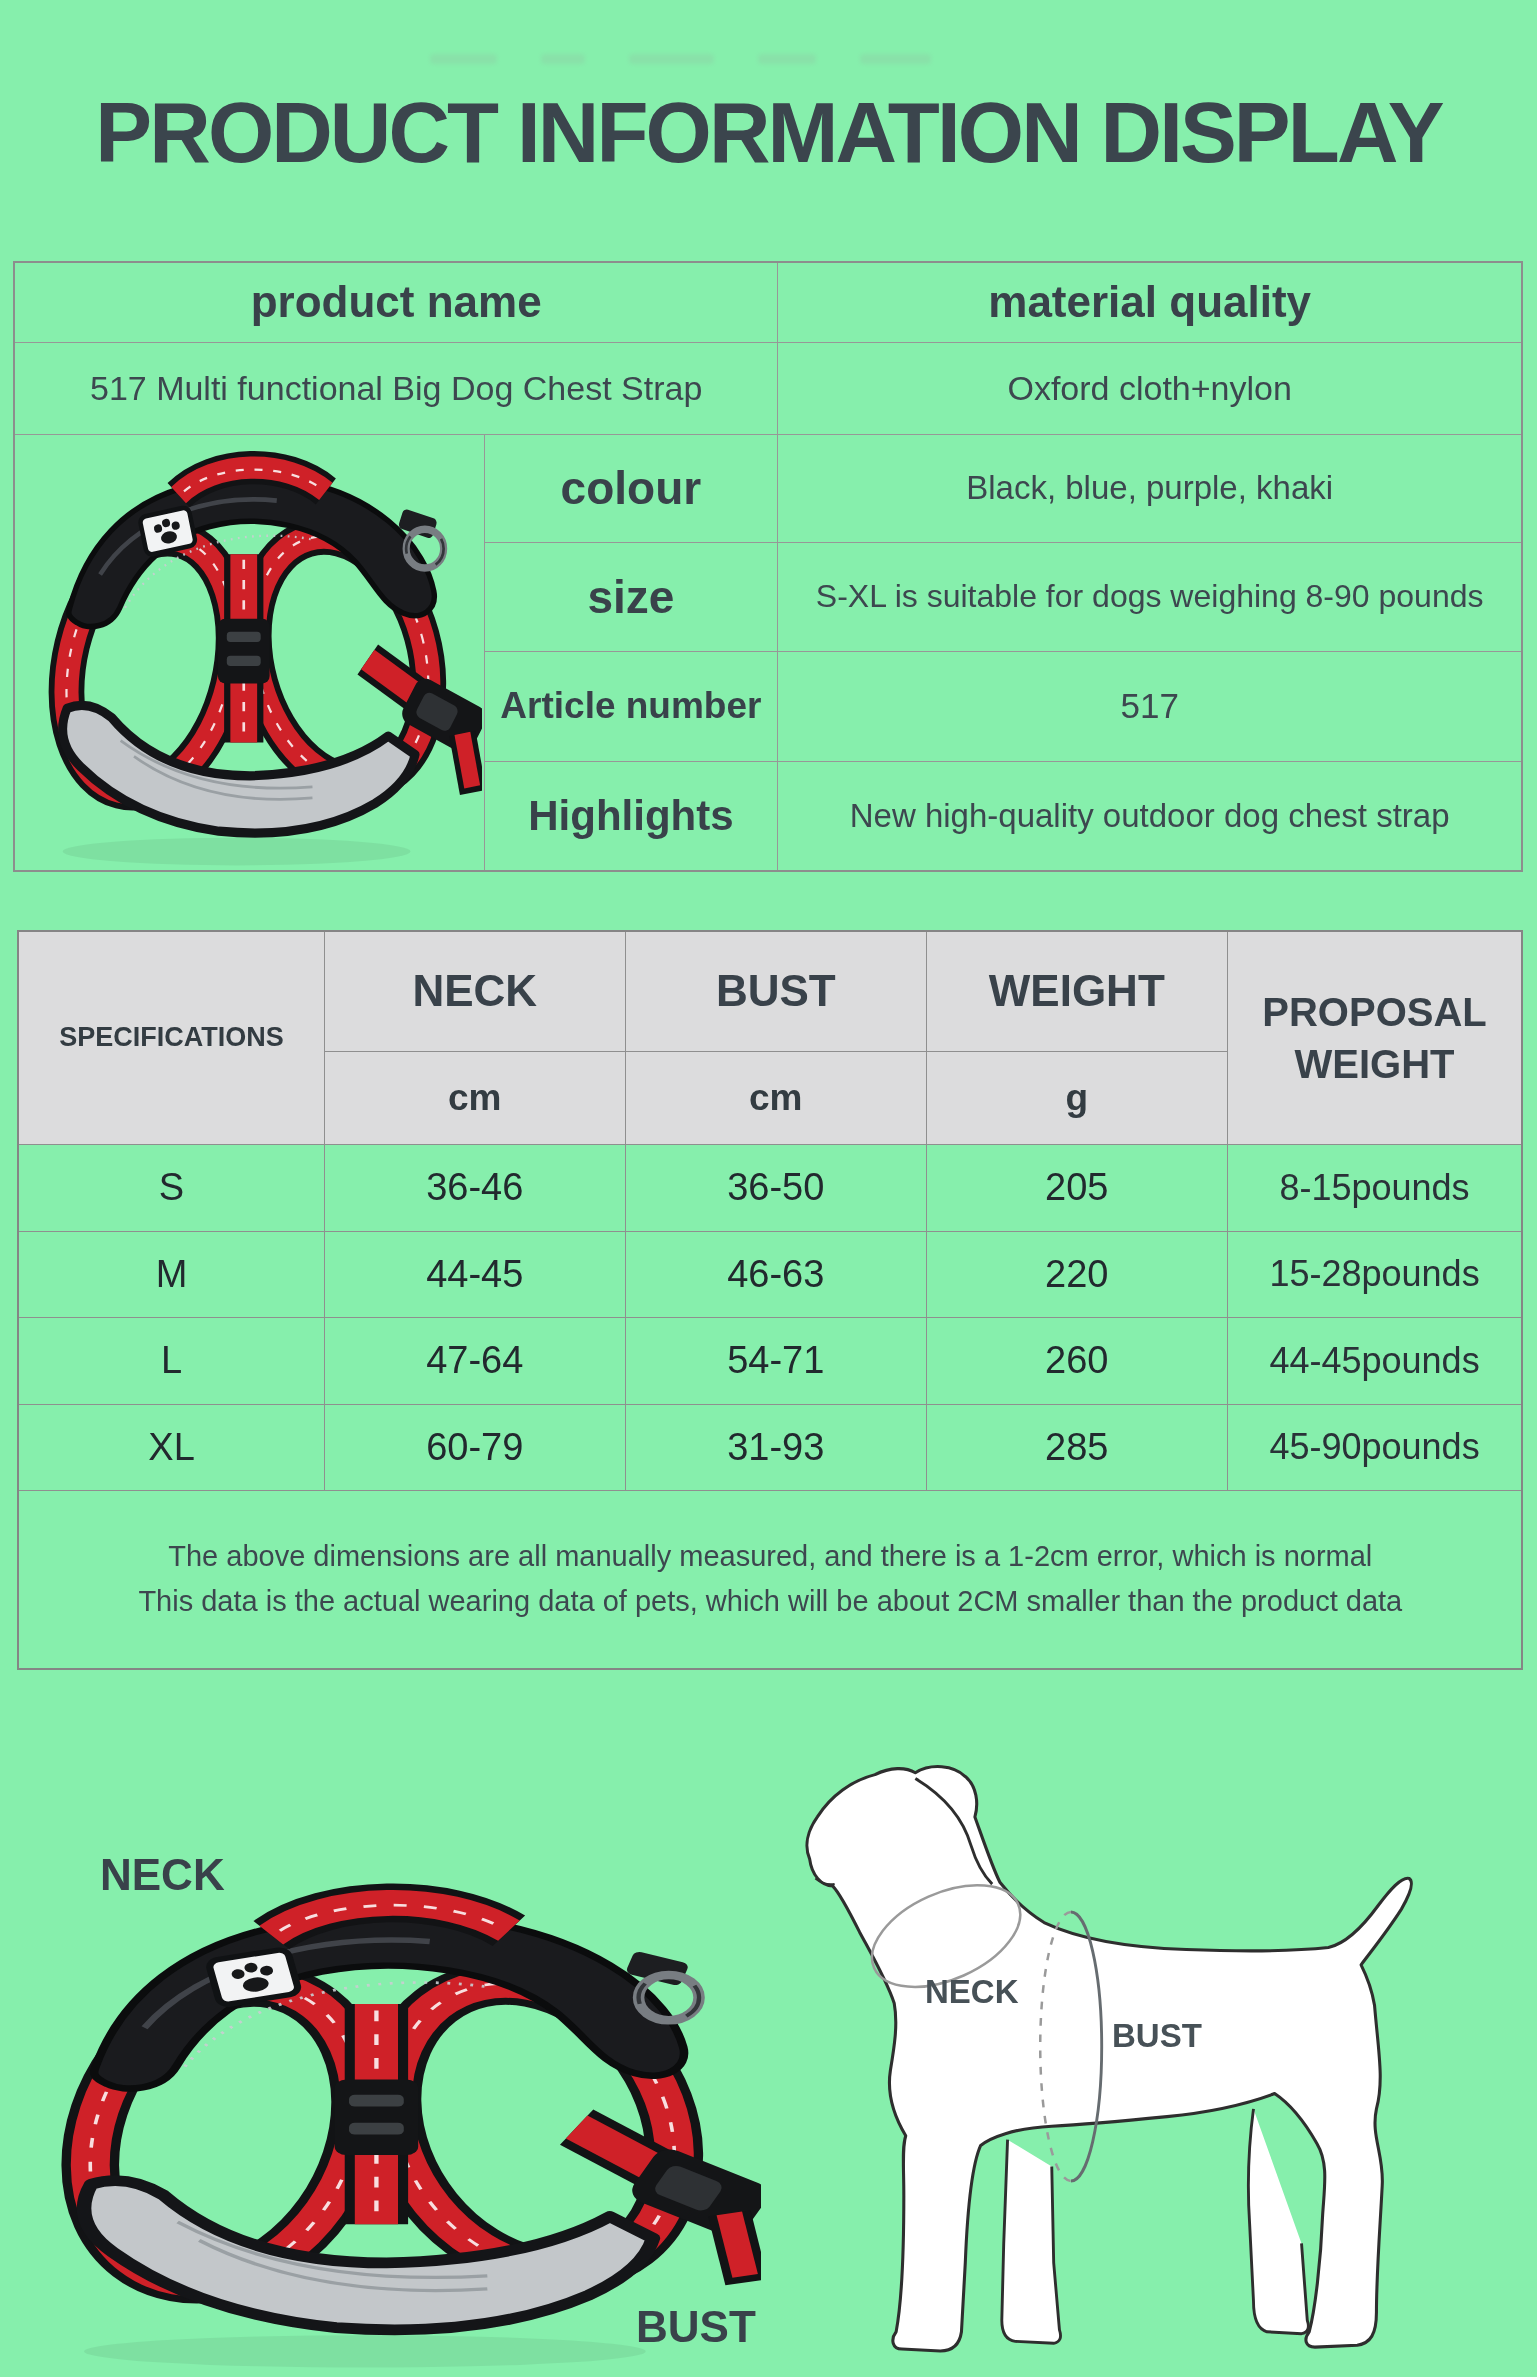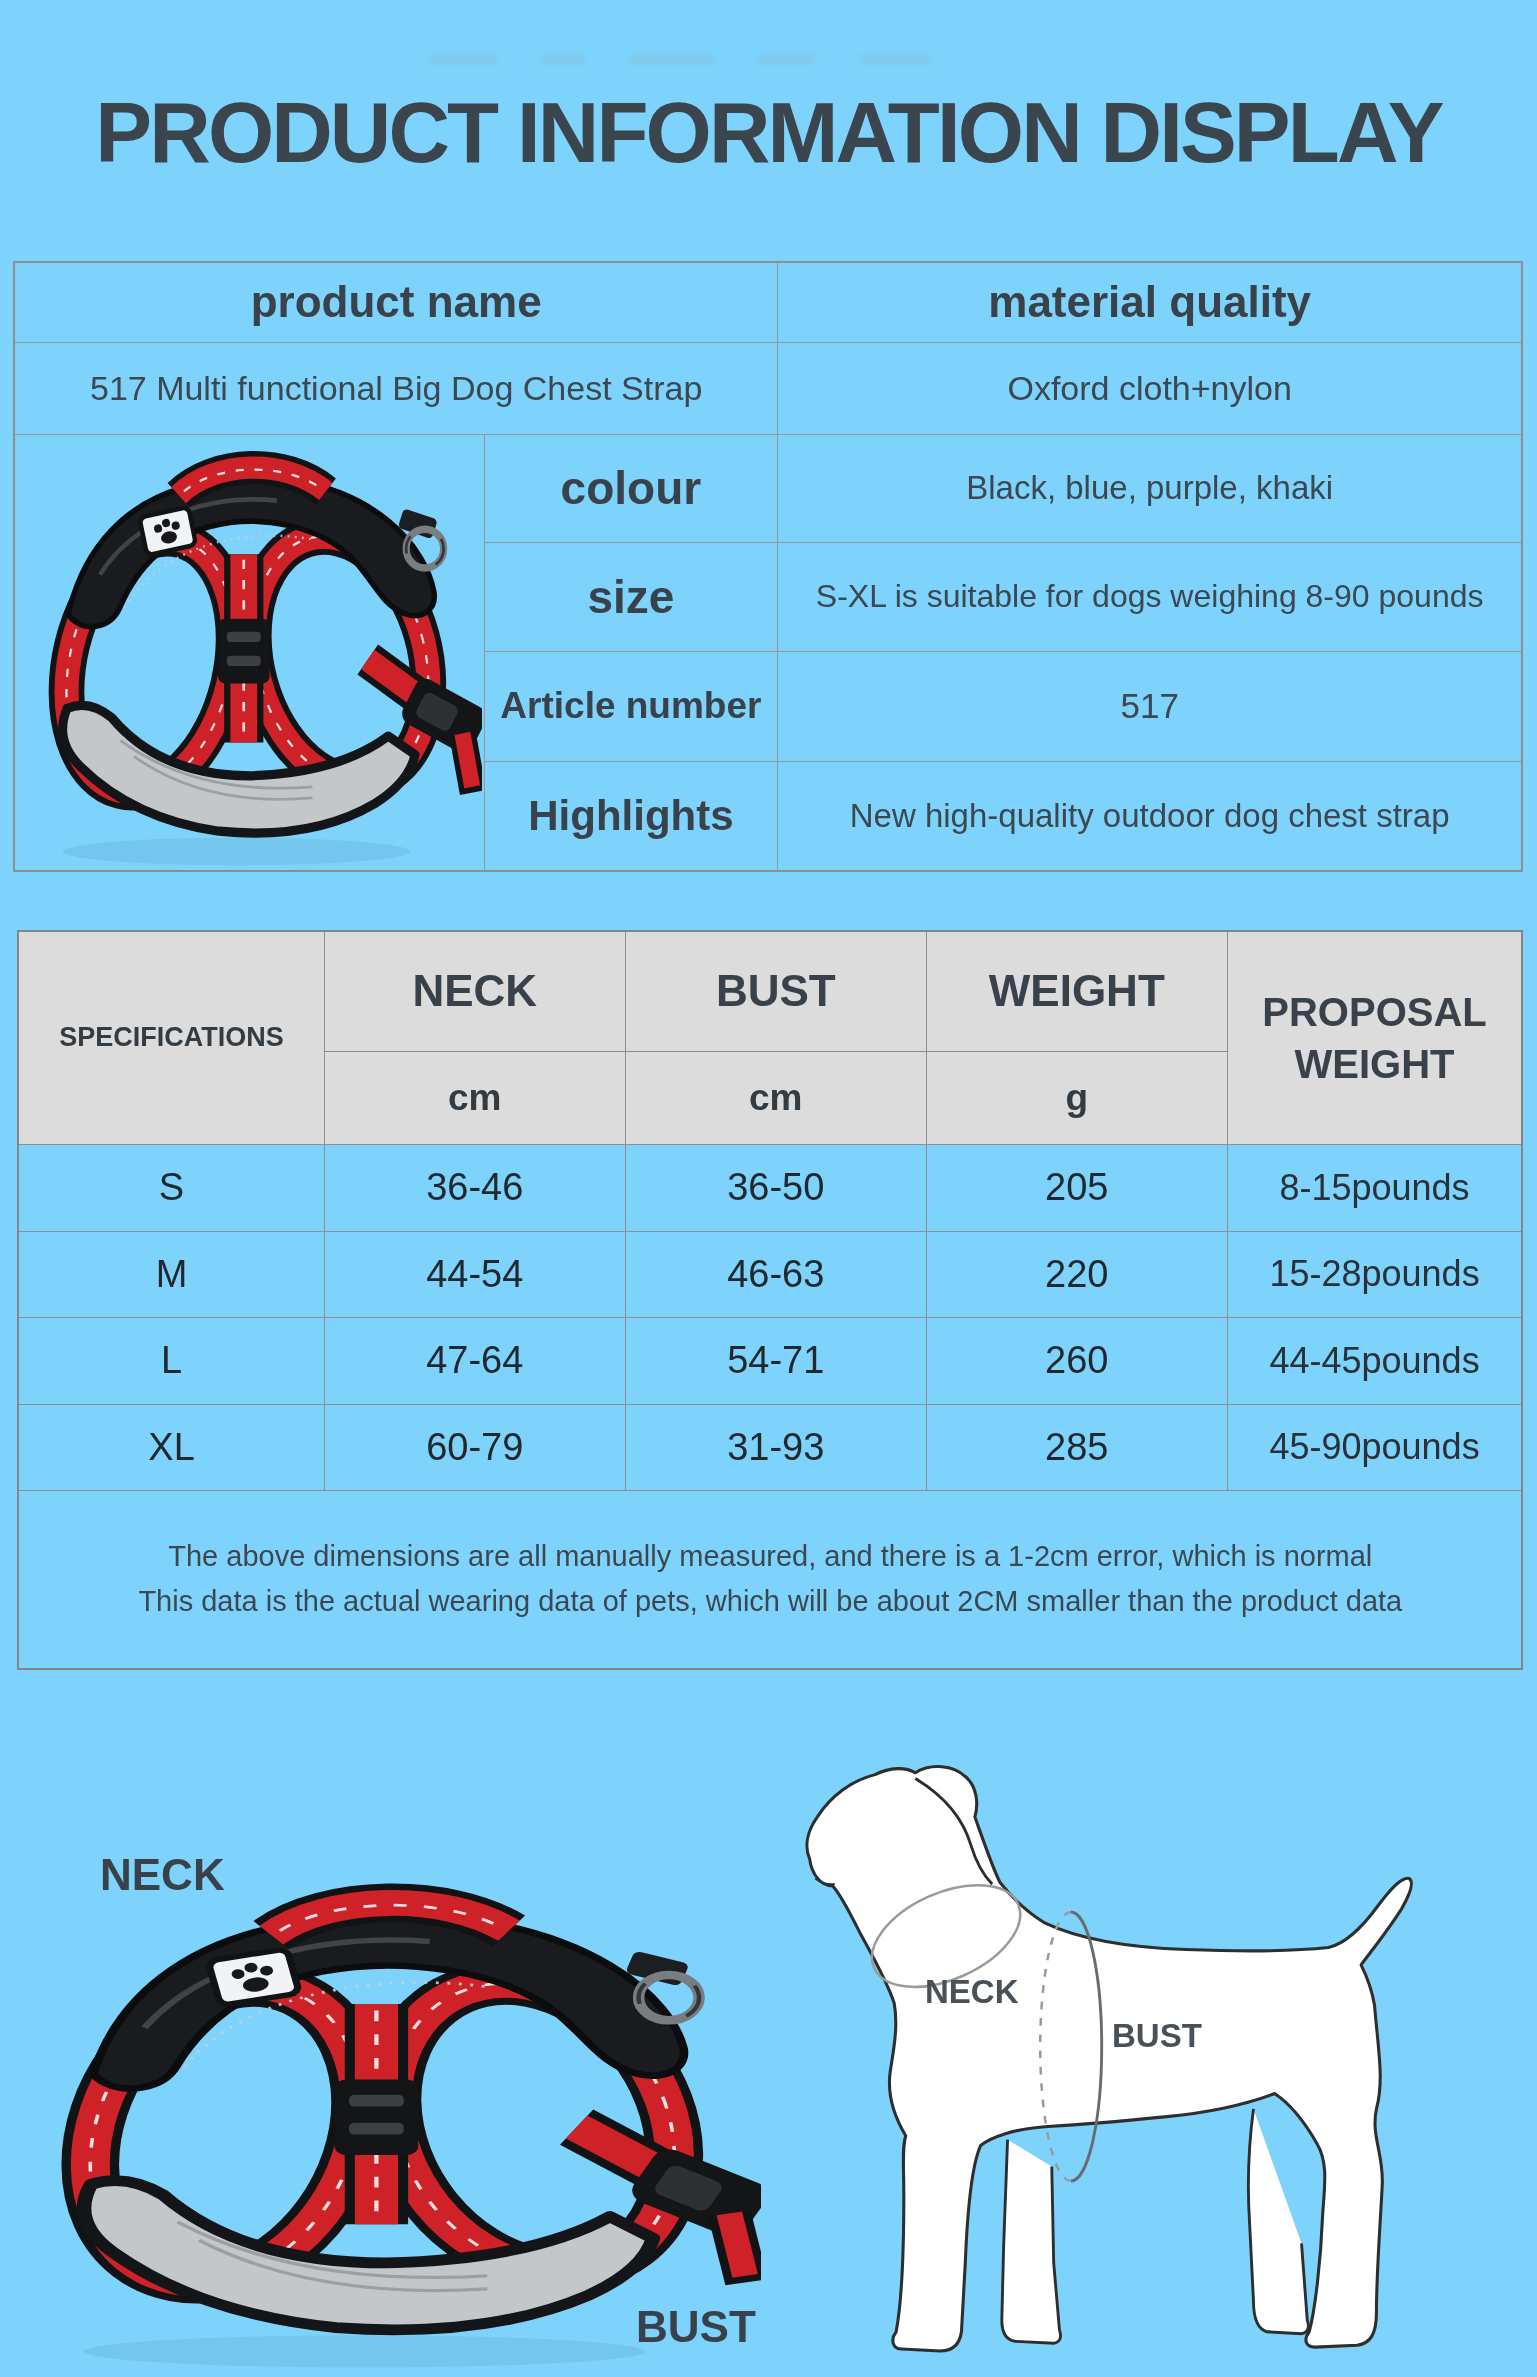--- a/index.html
+++ b/index.html
@@ -1,17 +1,17 @@
 <!DOCTYPE html>
 <html><head>
 <meta charset="utf-8">
 <style>
   html,body{margin:0;padding:0;background:#ffffff;}
   .page{
-    position:relative;width:1537px;height:2378px;background:#7dd3fc;overflow:hidden;
+    position:relative;width:1537px;height:2378px;background:#86efac;overflow:hidden;
     font-family:"Liberation Sans","DejaVu Sans",sans-serif;color:#39424a;
   }
   
   .title{
     position:absolute;top:83px;left:0;width:1537px;text-align:center;
     font-size:86px;font-weight:bold;letter-spacing:-2.9px;color:#3b454d;
     transform:scaleX(.99);white-space:nowrap;
   }
   .ghosts{position:absolute;top:54px;left:430px;width:596px;height:15.4px;display:flex;gap:44px;opacity:.16;filter:blur(1.9px);}
   .ghosts i{display:block;height:9.6px;background:#9a9a9a;border-radius:3.8px;}
@@ -202,21 +202,21 @@
     </tr>
     <tr class="r-s">
       <td class="sz">S</td>
       <td class="num">36-46</td>
       <td class="num">36-50</td>
       <td class="num">205</td>
       <td class="prop">8-15pounds</td>
     </tr>
     <tr class="r-m">
       <td class="sz">M</td>
-      <td class="num">44-54</td>
+      <td class="num">44-45</td>
       <td class="num">46-63</td>
       <td class="num">220</td>
       <td class="prop">15-28pounds</td>
     </tr>
     <tr class="r-l">
       <td class="sz">L</td>
       <td class="num">47-64</td>
       <td class="num">54-71</td>
       <td class="num">260</td>
       <td class="prop">44-45pounds</td>

